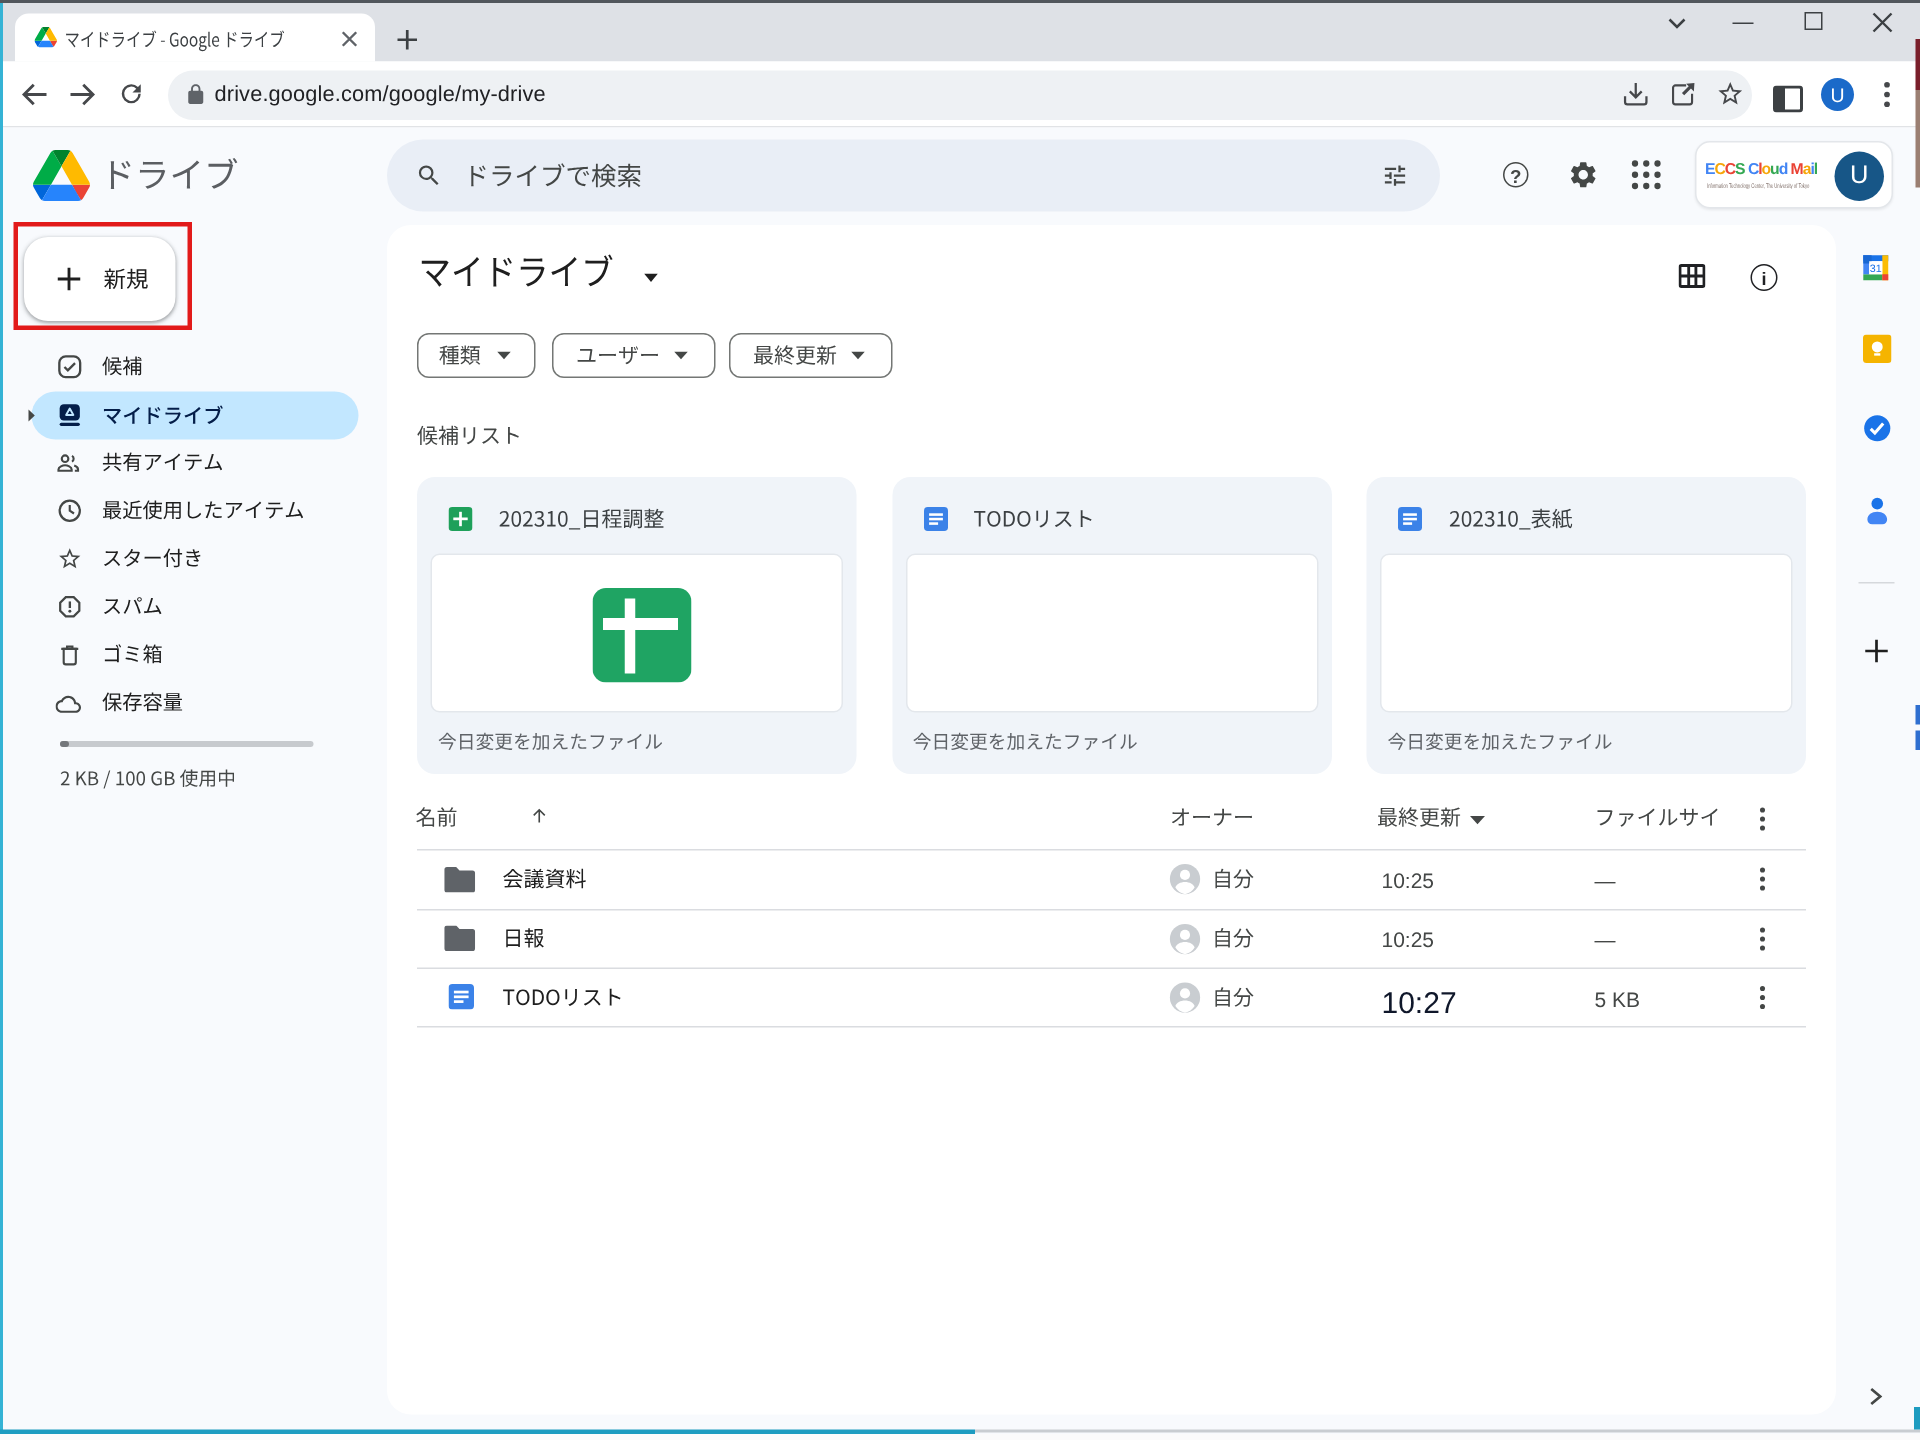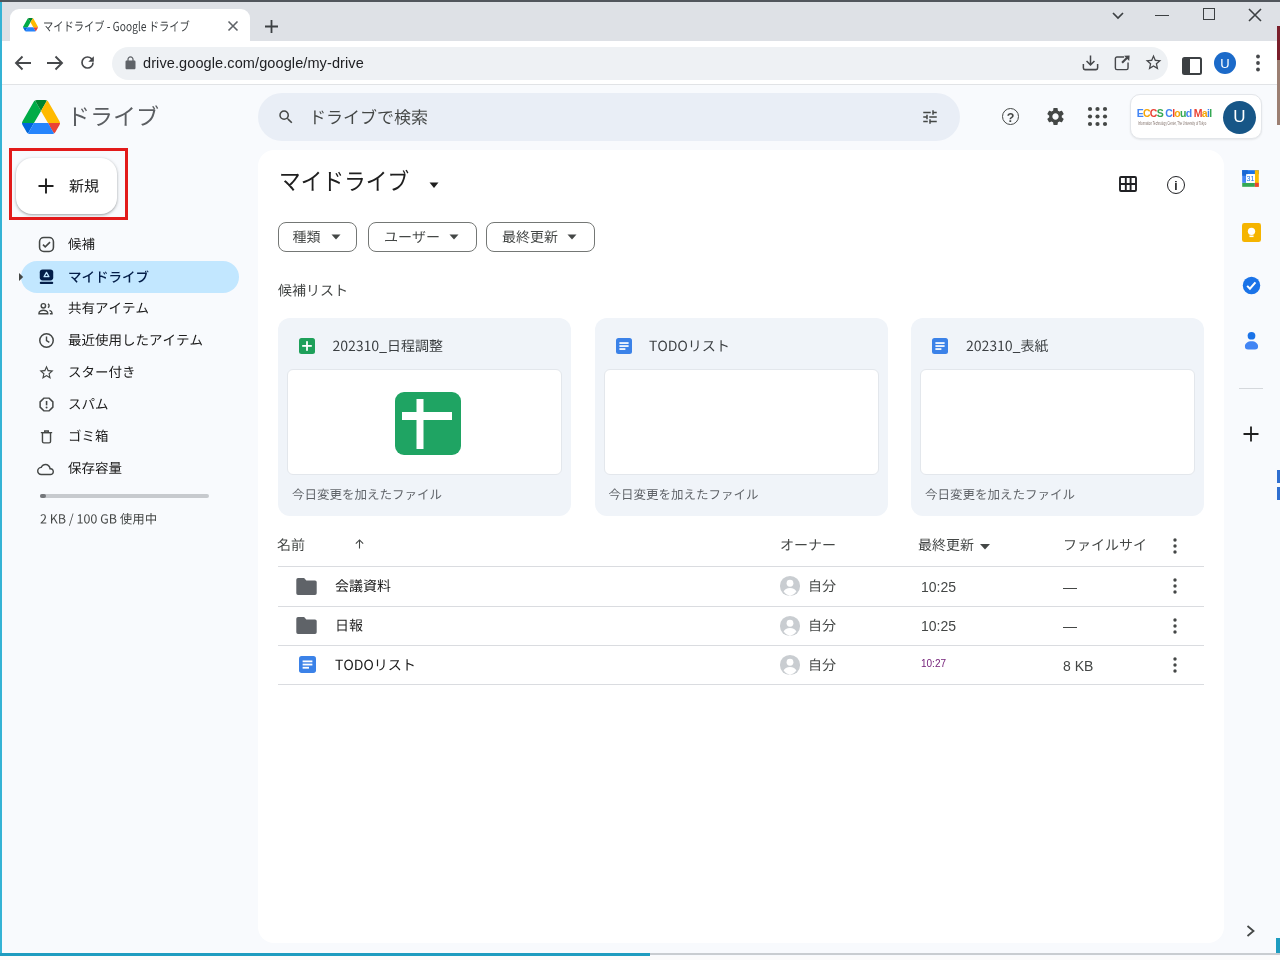--- a/index.html
+++ b/index.html
@@ -246,24 +246,24 @@
     <circle cx="12" cy="9" r="3.7" fill="#fff"></circle>
     <path d="M12 14.2c-3.3 0-6.2 1.6-7 3.9A11 11 0 0012 23a11 11 0 007-4.9c-.8-2.3-3.7-3.9-7-3.9z" fill="#fff"></path>
   </svg>
 <svg class="ab" style="left:779px;top:654px;z-index:4" width="22" height="22" viewBox="0 0 24 24">
     <circle cx="12" cy="12" r="11" fill="#c9cdd1"></circle>
     <circle cx="12" cy="9" r="3.7" fill="#fff"></circle>
     <path d="M12 14.2c-3.3 0-6.2 1.6-7 3.9A11 11 0 0012 23a11 11 0 007-4.9c-.8-2.3-3.7-3.9-7-3.9z" fill="#fff"></path>
   </svg>
 <div class="ab" style="left:921px;top:578.5px;font-size:14px;color:#444746;z-index:4">10:25</div>
 <div class="ab" style="left:921px;top:618px;font-size:14px;color:#444746;z-index:4">10:25</div>
-<div class="ab" style="left:921px;top:657.5px;font-size:10px;color:#701a75;z-index:4">10:27</div>
+<div class="ab" style="left:921px;top:657.5px;font-size:20px;color:#0f172a;z-index:4">10:27</div>
 <div class="ab" style="left:1063px;top:578.5px;font-size:14px;color:#444746;z-index:4">—</div>
 <div class="ab" style="left:1063px;top:618px;font-size:14px;color:#444746;z-index:4">—</div>
-<div class="ab" style="left:1063px;top:657.5px;font-size:14px;color:#444746;z-index:4">8 KB</div>
+<div class="ab" style="left:1063px;top:657.5px;font-size:14px;color:#444746;z-index:4">5 KB</div>
 <svg class="ab" style="left:1241px;top:169px;z-index:3" width="19" height="19" viewBox="0 0 24 24">
     <rect x="1.5" y="1.5" width="21" height="21" rx="1.5" fill="#fff"></rect>
     <path d="M1.5 1.5h21v5h-21z" fill="#1a73e8"></path>
     <path d="M17.5 1.5h5v21h-5z" fill="#fbbc04"></path>
     <path d="M1.5 17.5h16v5h-16z" fill="#34a853"></path>
     <path d="M17.5 17.5h5v5h-5z" fill="#ea4335"></path>
     <path d="M1.5 1.5h5v16h-5z" fill="#4285f4"></path>
     <path d="M1.5 1.5h7v7h-7z" fill="#1967d2"></path>
     <rect x="6.5" y="6.5" width="11" height="11" fill="#fff"></rect>
     <text x="12" y="15.2" font-size="9" fill="#1a73e8" text-anchor="middle" font-family="Liberation Sans">31</text>

